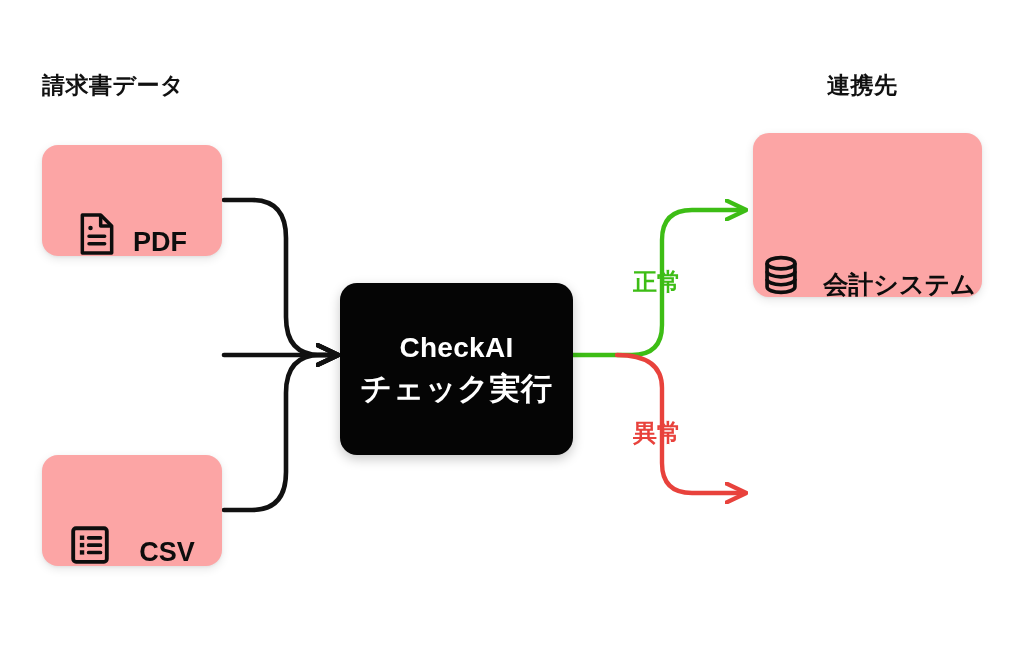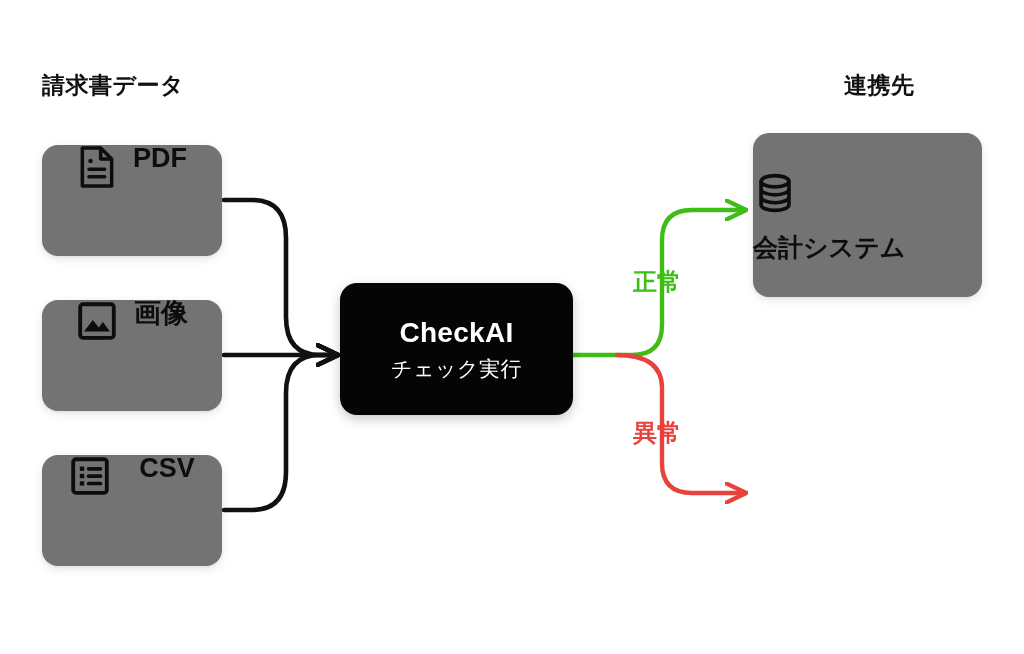--- a/index.html
+++ b/index.html
@@ -23,30 +23,30 @@
   .col-heading {
     position: absolute;
     font-size: 23px;
     font-weight: 700;
     color: #111111;
     letter-spacing: 0.5px;
     white-space: nowrap;
     line-height: 1;
   }
   #heading-left  { left: 42px;  top: 74px; }
-  #heading-right { left: 844px; top: 74px; }
+  #heading-right { left: 827px; top: 74px; }
 
   
   .card {
     position: absolute;
-    background: #737373;
+    background: #fca5a5;
     border-radius: 16px;
     box-shadow: 0 3px 10px rgba(0,0,0,0.10), 0 1px 3px rgba(0,0,0,0.05);
     display: flex;
-    align-items: flex-start;
+    align-items: flex-end;
     justify-content: center;
     box-sizing: border-box;
   }
 
   
   .card-src {
     left: 42px;
     width: 180px;
     height: 111px;
     flex-direction: row;
@@ -61,21 +61,21 @@
     font-weight: 700;
     color: #0d0d0d;
     line-height: 1;
   }
 
   
   .card-dest {
     left: 753px;
     width: 229px;
     height: 164px;
-    flex-direction: column;
+    flex-direction: row;
     gap: 20px;
   }
   #card-accounting   { top: 133px; }
   #card-notification { top: 413px; }
 
   .card-dest .card-label {
     font-size: 25px;
     font-weight: 700;
     color: #0d0d0d;
     line-height: 1;
@@ -83,41 +83,41 @@
   }
 
   .icon { display: block; line-height: 0; }
 
   
   #process-node {
     position: absolute;
     left: 340px;
     top: 283px;
     width: 233px;
-    height: 132px;
+    height: 172px;
     background: #050505;
     border-radius: 17px;
     box-shadow: 0 4px 12px rgba(0,0,0,0.22);
     display: flex;
     flex-direction: column;
     align-items: center;
     justify-content: center;
     gap: 11px;
     box-sizing: border-box;
   }
   #process-title {
     font-size: 28px;
     font-weight: 700;
     color: #ffffff;
     line-height: 1;
     letter-spacing: 0.3px;
   }
   #process-subtitle {
-    font-size: 21px;
-    font-weight: 400;
+    font-size: 31px;
+    font-weight: 700;
     color: #ffffff;
     line-height: 1;
     letter-spacing: 0.5px;
   }
 
   
   #connectors {
     position: absolute;
     left: 0; top: 0;
     width: 1024px;
@@ -174,29 +174,20 @@
       <svg width="40" height="44" viewBox="0 0 24 26" xmlns="http://www.w3.org/2000/svg">
         <path d="M3.2,1.6 L14.2,1.6 L20.8,8.2 L20.8,24.4 L3.2,24.4 Z" fill="none" stroke="#0d0d0d" stroke-width="2.1" stroke-linejoin="round"></path>
         <path d="M14.2,1.8 L14.2,8.2 L20.6,8.2" fill="none" stroke="#0d0d0d" stroke-width="2.1" stroke-linejoin="round"></path>
         <circle cx="8.1" cy="9.4" r="1.35" fill="#0d0d0d"></circle>
         <path d="M7.2,14.4 L16.6,14.4 M7.2,18.8 L16.6,18.8" stroke="#0d0d0d" stroke-width="2.1" stroke-linecap="round"></path>
       </svg>
     </span>
     <span class="card-label">PDF</span>
   </div>
 
-  <div id="card-image" class="card card-src">
-    <span class="icon">
-      <svg width="42" height="42" viewBox="0 0 24 24" xmlns="http://www.w3.org/2000/svg">
-        <rect x="2.4" y="2.4" width="19.2" height="19.2" rx="1.6" fill="none" stroke="#0d0d0d" stroke-width="2.2"></rect>
-        <path d="M4.6,18.0 L9.6,11.4 L13.0,15.7 L15.4,12.6 L19.4,18.0 Z" fill="#0d0d0d"></path>
-      </svg>
-    </span>
-    <span class="card-label">画像</span>
-  </div>
 
   <div id="card-csv" class="card card-src">
     <span class="icon">
       <svg width="42" height="42" viewBox="0 0 24 24" xmlns="http://www.w3.org/2000/svg">
         <rect x="2.4" y="2.4" width="19.2" height="19.2" rx="1.6" fill="none" stroke="#0d0d0d" stroke-width="2.2"></rect>
         <rect x="6.2" y="6.6" width="2.5" height="2.5" fill="#0d0d0d"></rect>
         <rect x="6.2" y="10.8" width="2.5" height="2.5" fill="#0d0d0d"></rect>
         <rect x="6.2" y="15.0" width="2.5" height="2.5" fill="#0d0d0d"></rect>
         <path d="M11.2,7.9 L18.0,7.9 M11.2,12.1 L18.0,12.1 M11.2,16.3 L18.0,16.3" stroke="#0d0d0d" stroke-width="2.1" stroke-linecap="round"></path>
       </svg>

